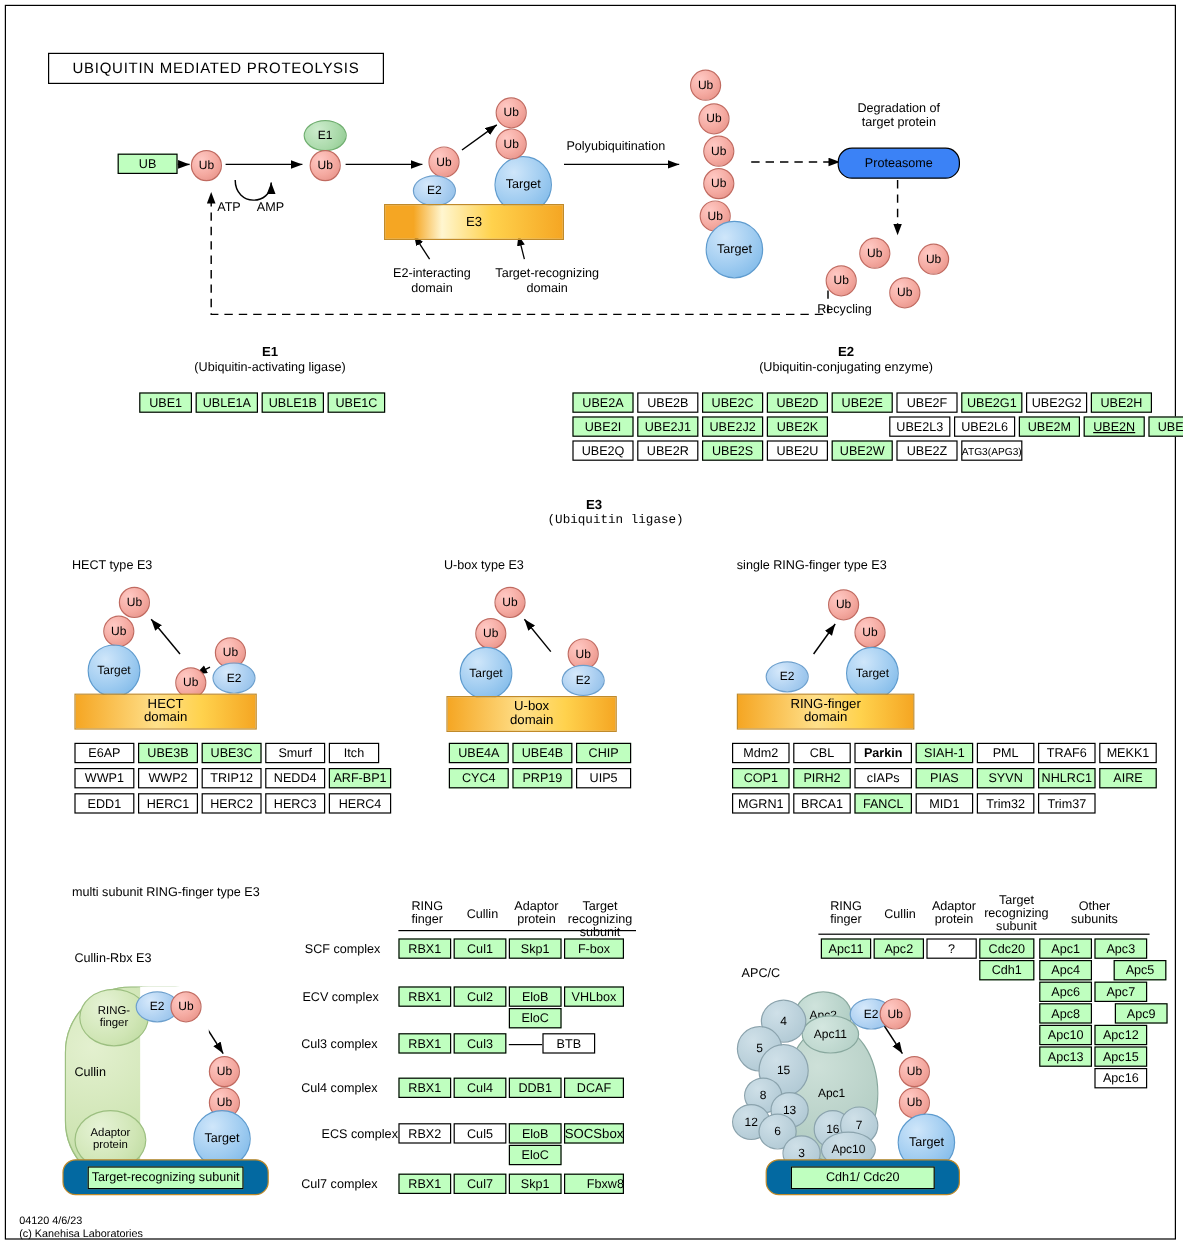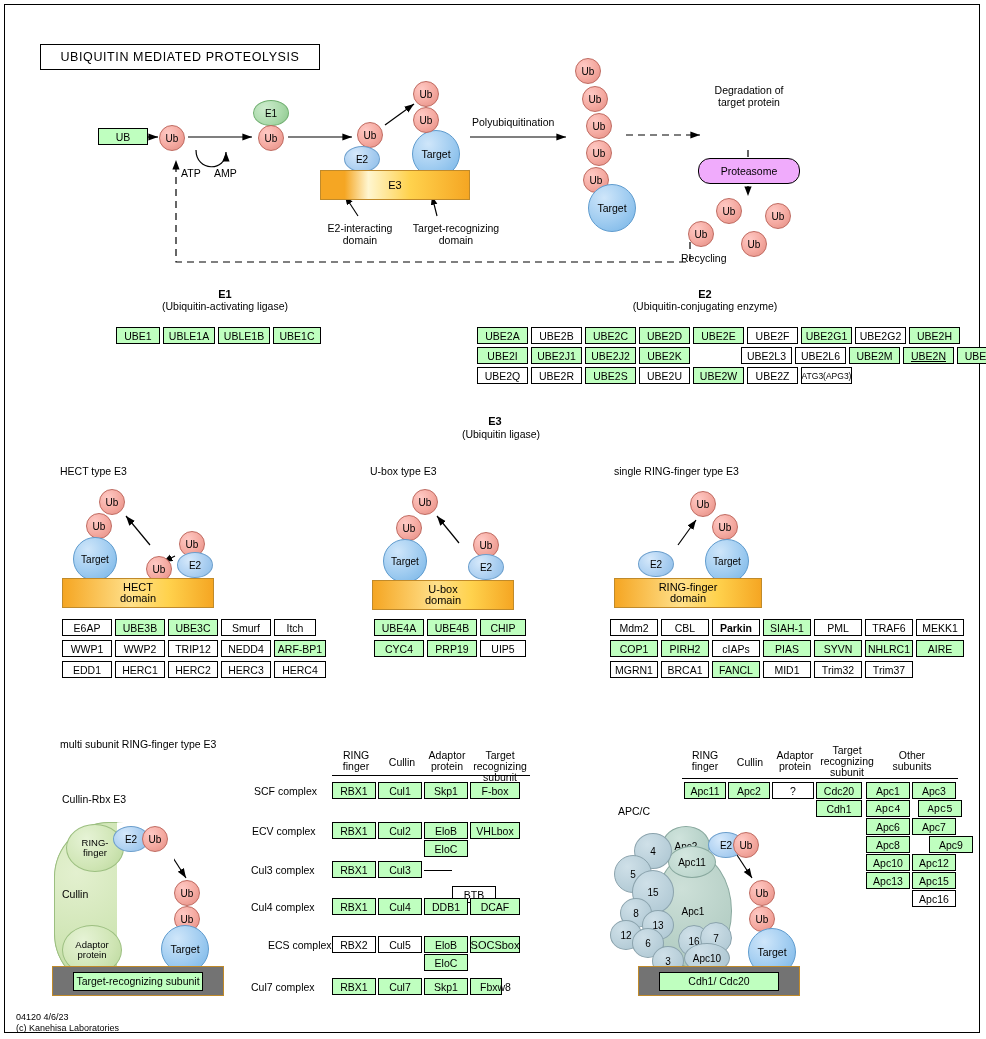--- a/index.html
+++ b/index.html
@@ -63,28 +63,28 @@
   
   .e3bar{
     height:30px;border:1px solid #c08a2a;box-sizing:border-box;
     background:linear-gradient(to right,#f5a623 0%,#f5a623 16%,#fff6d0 32%,#ffd24d 60%,#f5a623 100%);
     display:flex;align-items:center;justify-content:center;
     font-size:11px;color:#000;
   }
   .e3bar.plain{
     background:linear-gradient(to right,#f5a623 0%,#ffe08a 45%,#ffd24d 70%,#f5a623 100%);
   }
-  .e3bar.flat{background:#737373;}
+  .e3bar.flat{background:#0369a1;border-radius:11px;}
   .lbl{font-size:10.5px;color:#000;white-space:nowrap;}
   .lbl.c{text-align:center;}
   .secthead{font-size:11px;font-weight:bold;text-align:center;}
   .sectsub{font-size:10.5px;text-align:center;}
   .proteasome{
     width:100px;height:24px;border:1px solid #000;border-radius:12px;
-    background:#f0abfc;display:flex;align-items:center;justify-content:center;font-size:10.5px;margin-top:35px;
+    background:#3b82f6;display:flex;align-items:center;justify-content:center;font-size:10.5px;
   }
   .colhead{font-size:10.5px;text-align:center;line-height:11px;}
   .rowlabel{font-size:10.5px;white-space:nowrap;}
   svg.ov{position:absolute;left:0;top:0;width:986px;height:1039px;pointer-events:none;}
   .footer{font-size:9px;line-height:11px;}
   .apcblob{position:absolute;border-radius:50%;display:flex;align-items:center;justify-content:center;font-size:10px;color:#000;}
   .cullin-shape{
     position:absolute;
     background:radial-gradient(circle at 35% 30%, #e3f0cf 0%, #cfe5b4 60%, #b9d79a 100%);
     border:1px solid #9cbf80;
@@ -218,21 +218,21 @@
   <div class="gbox white" style="width:51px;">UBE2Q</div>
   <div class="gbox white" style="width:51px;">UBE2R</div>
   <div class="gbox" style="width:51px;">UBE2S</div>
   <div class="gbox white" style="width:51px;">UBE2U</div>
   <div class="gbox" style="width:51px;">UBE2W</div>
   <div class="gbox white" style="width:51px;">UBE2Z</div>
   <div class="gbox white" style="width:51px;font-size:8.5px;">ATG3(APG3)</div>
 </div>
 
 <div class="abs secthead" style="left:405px;top:415px;width:180px;">E3</div>
-<div class="abs sectsub" style="left:411px;top:428px;width:180px;">(Ubiquitin ligase)</div>
+<div class="abs sectsub" style="left:423px;top:428px;width:180px;font-family:Liberation Mono, monospace;">(Ubiquitin ligase)</div>
 
 <div class="abs lbl" style="left:60px;top:465px;">HECT type E3</div>
 <div class="abs ub" style="left:99px;top:489px;">Ub</div>
 <div class="abs ub" style="left:86px;top:513px;">Ub</div>
 <div class="abs target sm" style="left:73px;top:537px;">Target</div>
 <div class="abs ub" style="left:179px;top:531px;">Ub</div>
 <div class="abs ub" style="left:146px;top:556px;">Ub</div>
 <div class="abs e2" style="left:177px;top:552px;">E2</div>
 <div class="abs e3bar plain" style="left:62px;top:578px;width:152px;white-space:pre-line;line-height:11px;text-align:center;">HECT
 domain</div>
@@ -360,21 +360,21 @@
   <div class="gbox" style="width:50px;">VHLbox</div>
 </div>
 <div class="abs gbox" style="left:424px;top:840px;width:44px;">EloC</div>
 
 <div class="abs rowlabel" style="left:251px;top:864px;">Cul3 complex</div>
 <div class="abs" style="left:332px;top:861px;display:flex;gap:2px;">
   <div class="gbox" style="width:44px;">RBX1</div>
   <div class="gbox" style="width:44px;">Cul3</div>
 </div>
 <div class="abs" style="left:424px;top:870px;width:28px;height:1px;background:#000;"></div>
-<div class="abs gbox white" style="left:452px;top:886px;width:44px;text-align:right;">BTB</div>
+<div class="abs gbox white" style="left:452px;top:861px;width:44px;text-align:right;">BTB</div>
 
 <div class="abs rowlabel" style="left:251px;top:901px;">Cul4 complex</div>
 <div class="abs" style="left:332px;top:898px;display:flex;gap:2px;">
   <div class="gbox" style="width:44px;">RBX1</div>
   <div class="gbox" style="width:44px;">Cul4</div>
   <div class="gbox" style="width:44px;">DDB1</div>
   <div class="gbox" style="width:50px;">DCAF</div>
 </div>
 
 <div class="abs rowlabel" style="left:252px;top:939px;padding-left:16px;">ECS complex</div>
@@ -384,21 +384,21 @@
   <div class="gbox" style="width:44px;">EloB</div>
   <div class="gbox" style="width:50px;font-size:11px;">SOCSbox</div>
 </div>
 <div class="abs gbox" style="left:424px;top:954px;width:44px;">EloC</div>
 
 <div class="abs rowlabel" style="left:251px;top:981px;">Cul7 complex</div>
 <div class="abs" style="left:332px;top:978px;display:flex;gap:2px;">
   <div class="gbox" style="width:44px;">RBX1</div>
   <div class="gbox" style="width:44px;">Cul7</div>
   <div class="gbox" style="width:44px;">Skp1</div>
-  <div class="gbox" style="width:32px;padding-left:19px;">Fbxw8</div>
+  <div class="gbox" style="width:50px;padding-left:19px;">Fbxw8</div>
 </div>
 
 <div class="abs lbl" style="left:618px;top:805px;">APC/C</div>
 
 <div class="apcblob" style="left:654px;top:854px;width:76px;height:112px;background:radial-gradient(circle at 35% 30%,#cde0d8,#a8c5bb);border:1px solid #88a89e;">Apc1</div>
 <div class="apcblob" style="left:662px;top:826px;width:46px;height:38px;background:radial-gradient(circle at 35% 30%,#cfe3dc,#a9c8be);border:1px solid #88a89e;">Apc2</div>
 <div class="apcblob" style="left:668px;top:846px;width:46px;height:30px;background:radial-gradient(circle at 35% 30%,#d4e7e0,#b0cdc3);border:1px solid #88a89e;">Apc11</div>
 <div class="apcblob" style="left:634px;top:833px;width:36px;height:34px;background:radial-gradient(circle at 35% 30%,#cfe0e8,#aac4d0);border:1px solid #8ba3ad;">4</div>
 <div class="apcblob" style="left:614px;top:855px;width:36px;height:36px;background:radial-gradient(circle at 35% 30%,#cfe0e8,#aac4d0);border:1px solid #8ba3ad;">5</div>
 <div class="apcblob" style="left:632px;top:870px;width:40px;height:42px;background:radial-gradient(circle at 35% 30%,#cfe0e8,#aac4d0);border:1px solid #8ba3ad;">15</div>
@@ -437,21 +437,21 @@
   <div class="gbox" style="width:42px;">Apc2</div>
   <div class="gbox white" style="width:42px;">?</div>
   <div class="gbox" style="width:46px;">Cdc20</div>
 </div>
 <div class="abs gbox" style="left:816px;top:800px;width:46px;">Cdh1</div>
 
 <div class="abs" style="left:866px;top:782px;display:flex;gap:2px;">
   <div class="gbox" style="width:44px;">Apc1</div>
   <div class="gbox" style="width:44px;">Apc3</div>
 </div>
-<div class="abs" style="left:866px;top:800px;display:flex;gap:8px;font-family:Liberation Mono, monospace;">
+<div class="abs" style="left:866px;top:800px;display:flex;gap:18px;">
   <div class="gbox" style="width:44px;">Apc4</div>
   <div class="gbox" style="width:44px;">Apc5</div>
 </div>
 <div class="abs" style="left:866px;top:818px;display:flex;gap:2px;">
   <div class="gbox" style="width:44px;">Apc6</div>
   <div class="gbox" style="width:44px;">Apc7</div>
 </div>
 <div class="abs" style="left:866px;top:836px;display:flex;gap:19px;">
   <div class="gbox" style="width:44px;">Apc8</div>
   <div class="gbox" style="width:44px;">Apc9</div>

